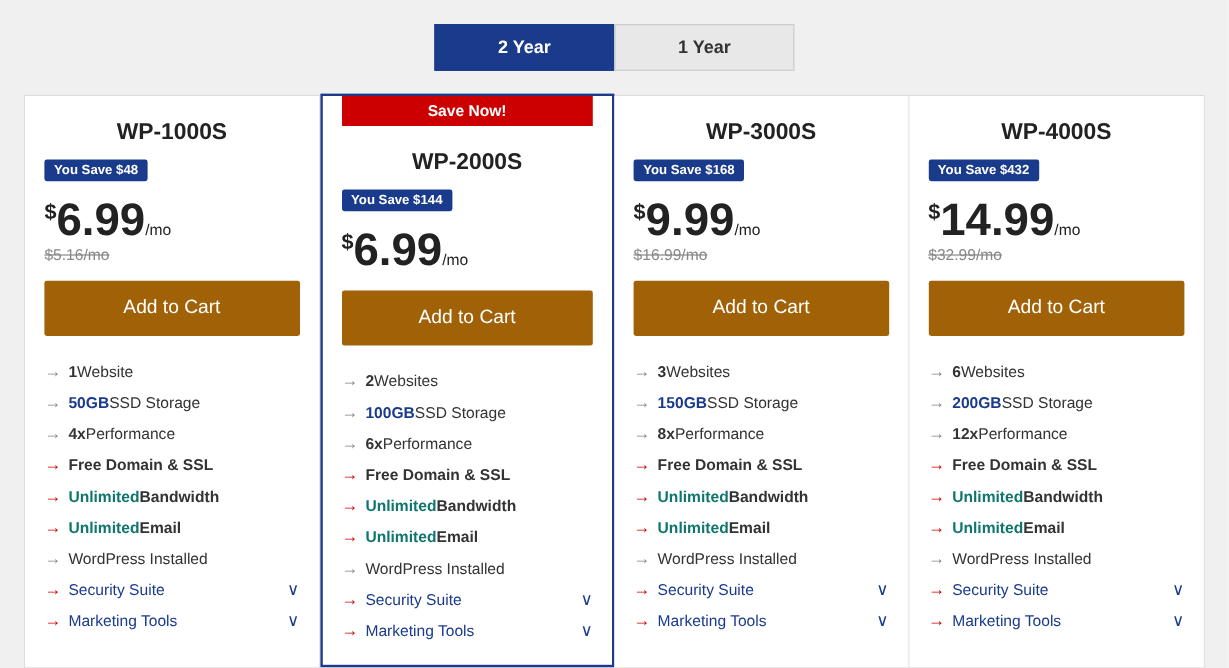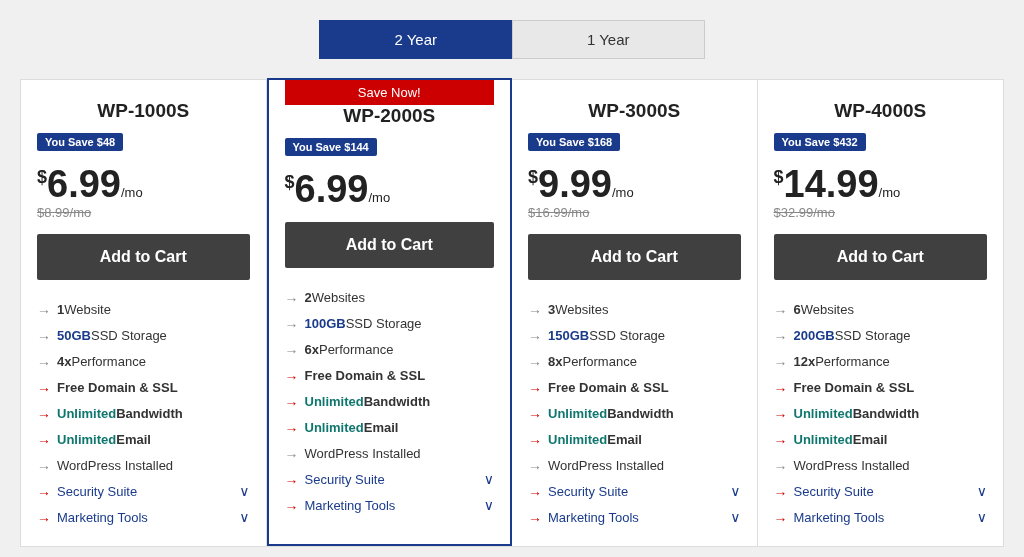--- a/index.html
+++ b/index.html
@@ -11,27 +11,27 @@
     }
 
     .billing-tabs {
       display: flex;
       justify-content: center;
       gap: 0;
       margin-bottom: 20px;
     }
 
     .billing-tab {
-      padding: 10px 74px;
+      padding: 10px 52px;
       border: 1px solid #ccc;
       background: #e8e8e8;
       cursor: pointer;
       font-size: 15px;
       color: #333;
-      font-weight: 400;
+      font-weight: 700;
     }
 
     .billing-tab.active {
       background: #1a3b8b;
       color: #fff;
       border-color: #1a3b8b;
     }
 
     .plans-container {
       display: grid;
@@ -57,22 +57,22 @@
       margin-top: -2px;
       padding-top: 0;
     }
 
     .save-now-badge {
       background: #cc0000;
       color: #fff;
       text-align: center;
       padding: 5px;
       font-size: 13px;
-      font-weight: normal;
-      margin-bottom: 0;
+      font-weight: bold;
+      margin-bottom: 20px;
     }
 
     .plan-name {
       font-size: 19px;
       font-weight: bold;
       color: #222;
       text-align: center;
       margin-bottom: 10px;
     }
 
@@ -112,26 +112,26 @@
     .price-original {
       font-size: 13px;
       color: #888;
       text-decoration: line-through;
       margin-top: 2px;
     }
 
     .add-to-cart-btn {
       display: block;
       width: 100%;
-      background: #404040;
+      background: #a16207;
       color: #fff;
       border: none;
       padding: 14px 10px;
       font-size: 16px;
-      font-weight: bold;
+      font-weight: normal;
       cursor: pointer;
       border-radius: 2px;
       margin-bottom: 16px;
       text-align: center;
     }
 
     .feature-list {
       list-style: none;
       padding: 0;
     }
@@ -198,21 +198,21 @@
 </div>
 
 <div class="plans-container" id="plans-container">
     <div class="plan-card">
       <div class="plan-name">WP-1000S</div>
       <div><span class="save-badge">You Save $48</span></div>
       <div class="price-block">
       <div class="price-main">
         <sup>$</sup>6.99<span class="mo">/mo</span>
       </div>
-      <div class="price-original">$8.99/mo</div>
+      <div class="price-original">$5.16/mo</div>
     </div>
       <button class="add-to-cart-btn">Add to Cart</button>
       <ul class="feature-list">
         <li class="feature-item">
           <span class="arrow-icon gray">→</span>
           <span class="feature-bold">1</span>
           <span> Website</span>
         </li>
         <li class="feature-item">
           <span class="arrow-icon gray">→</span>

